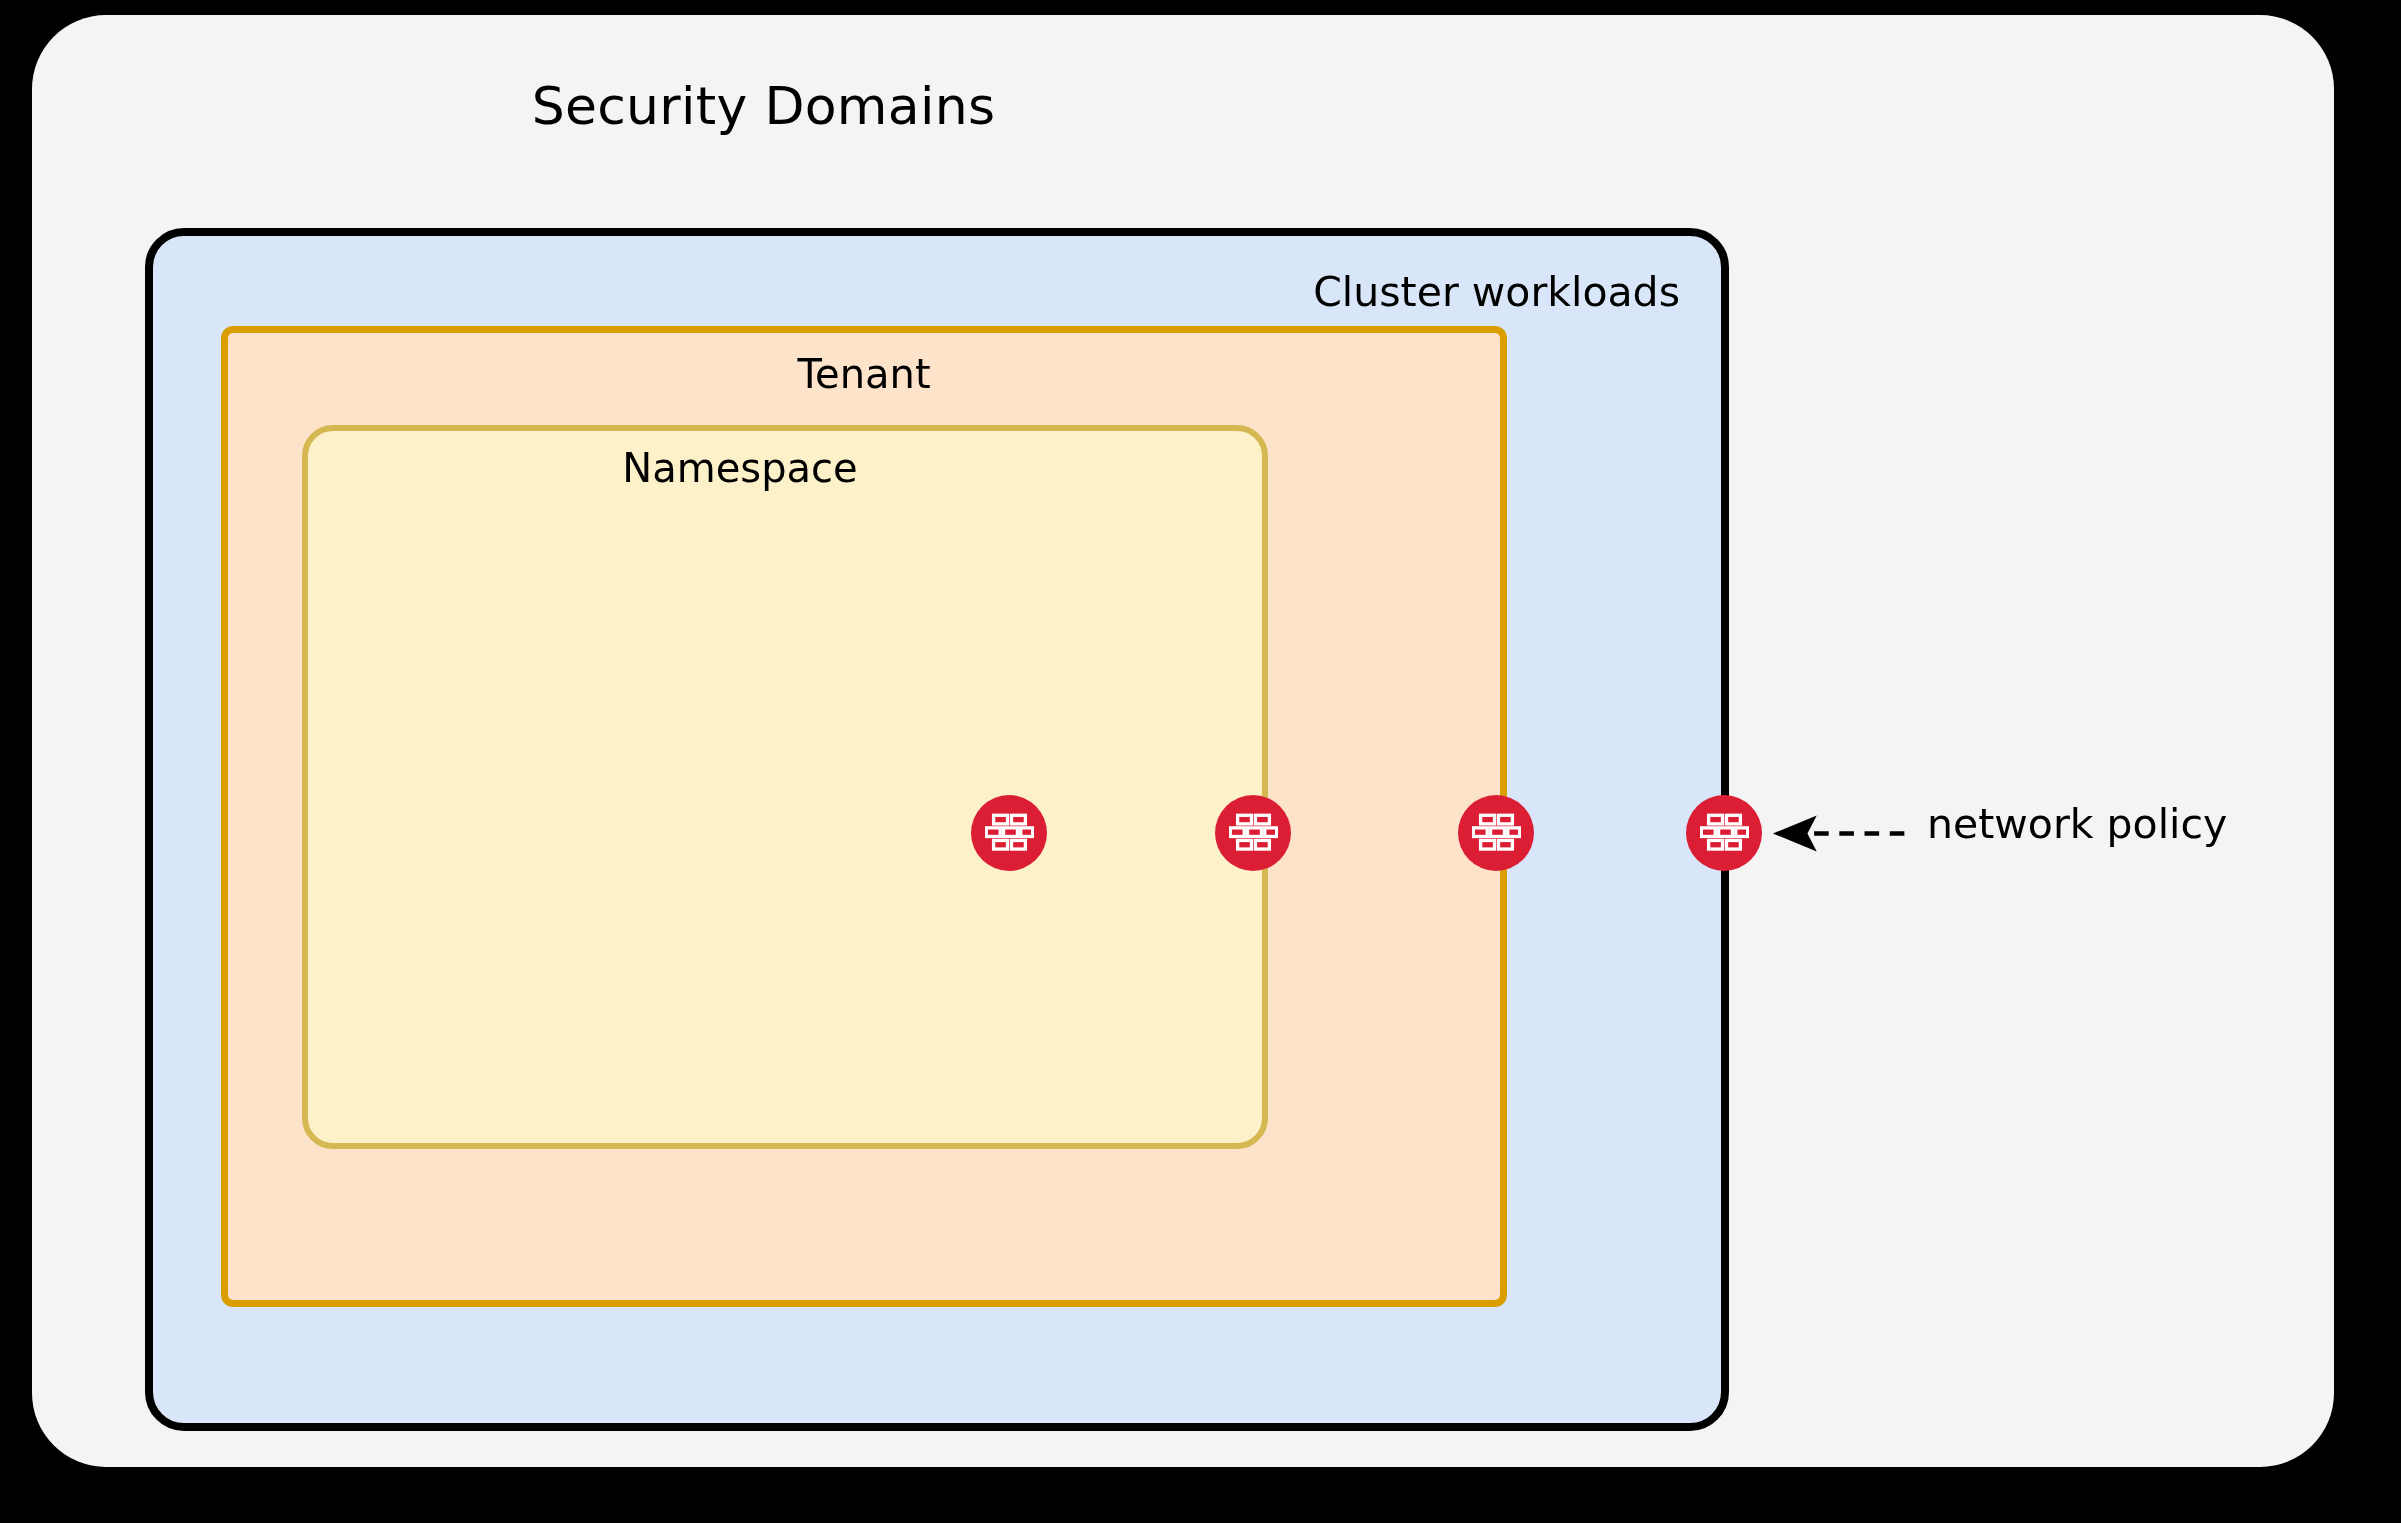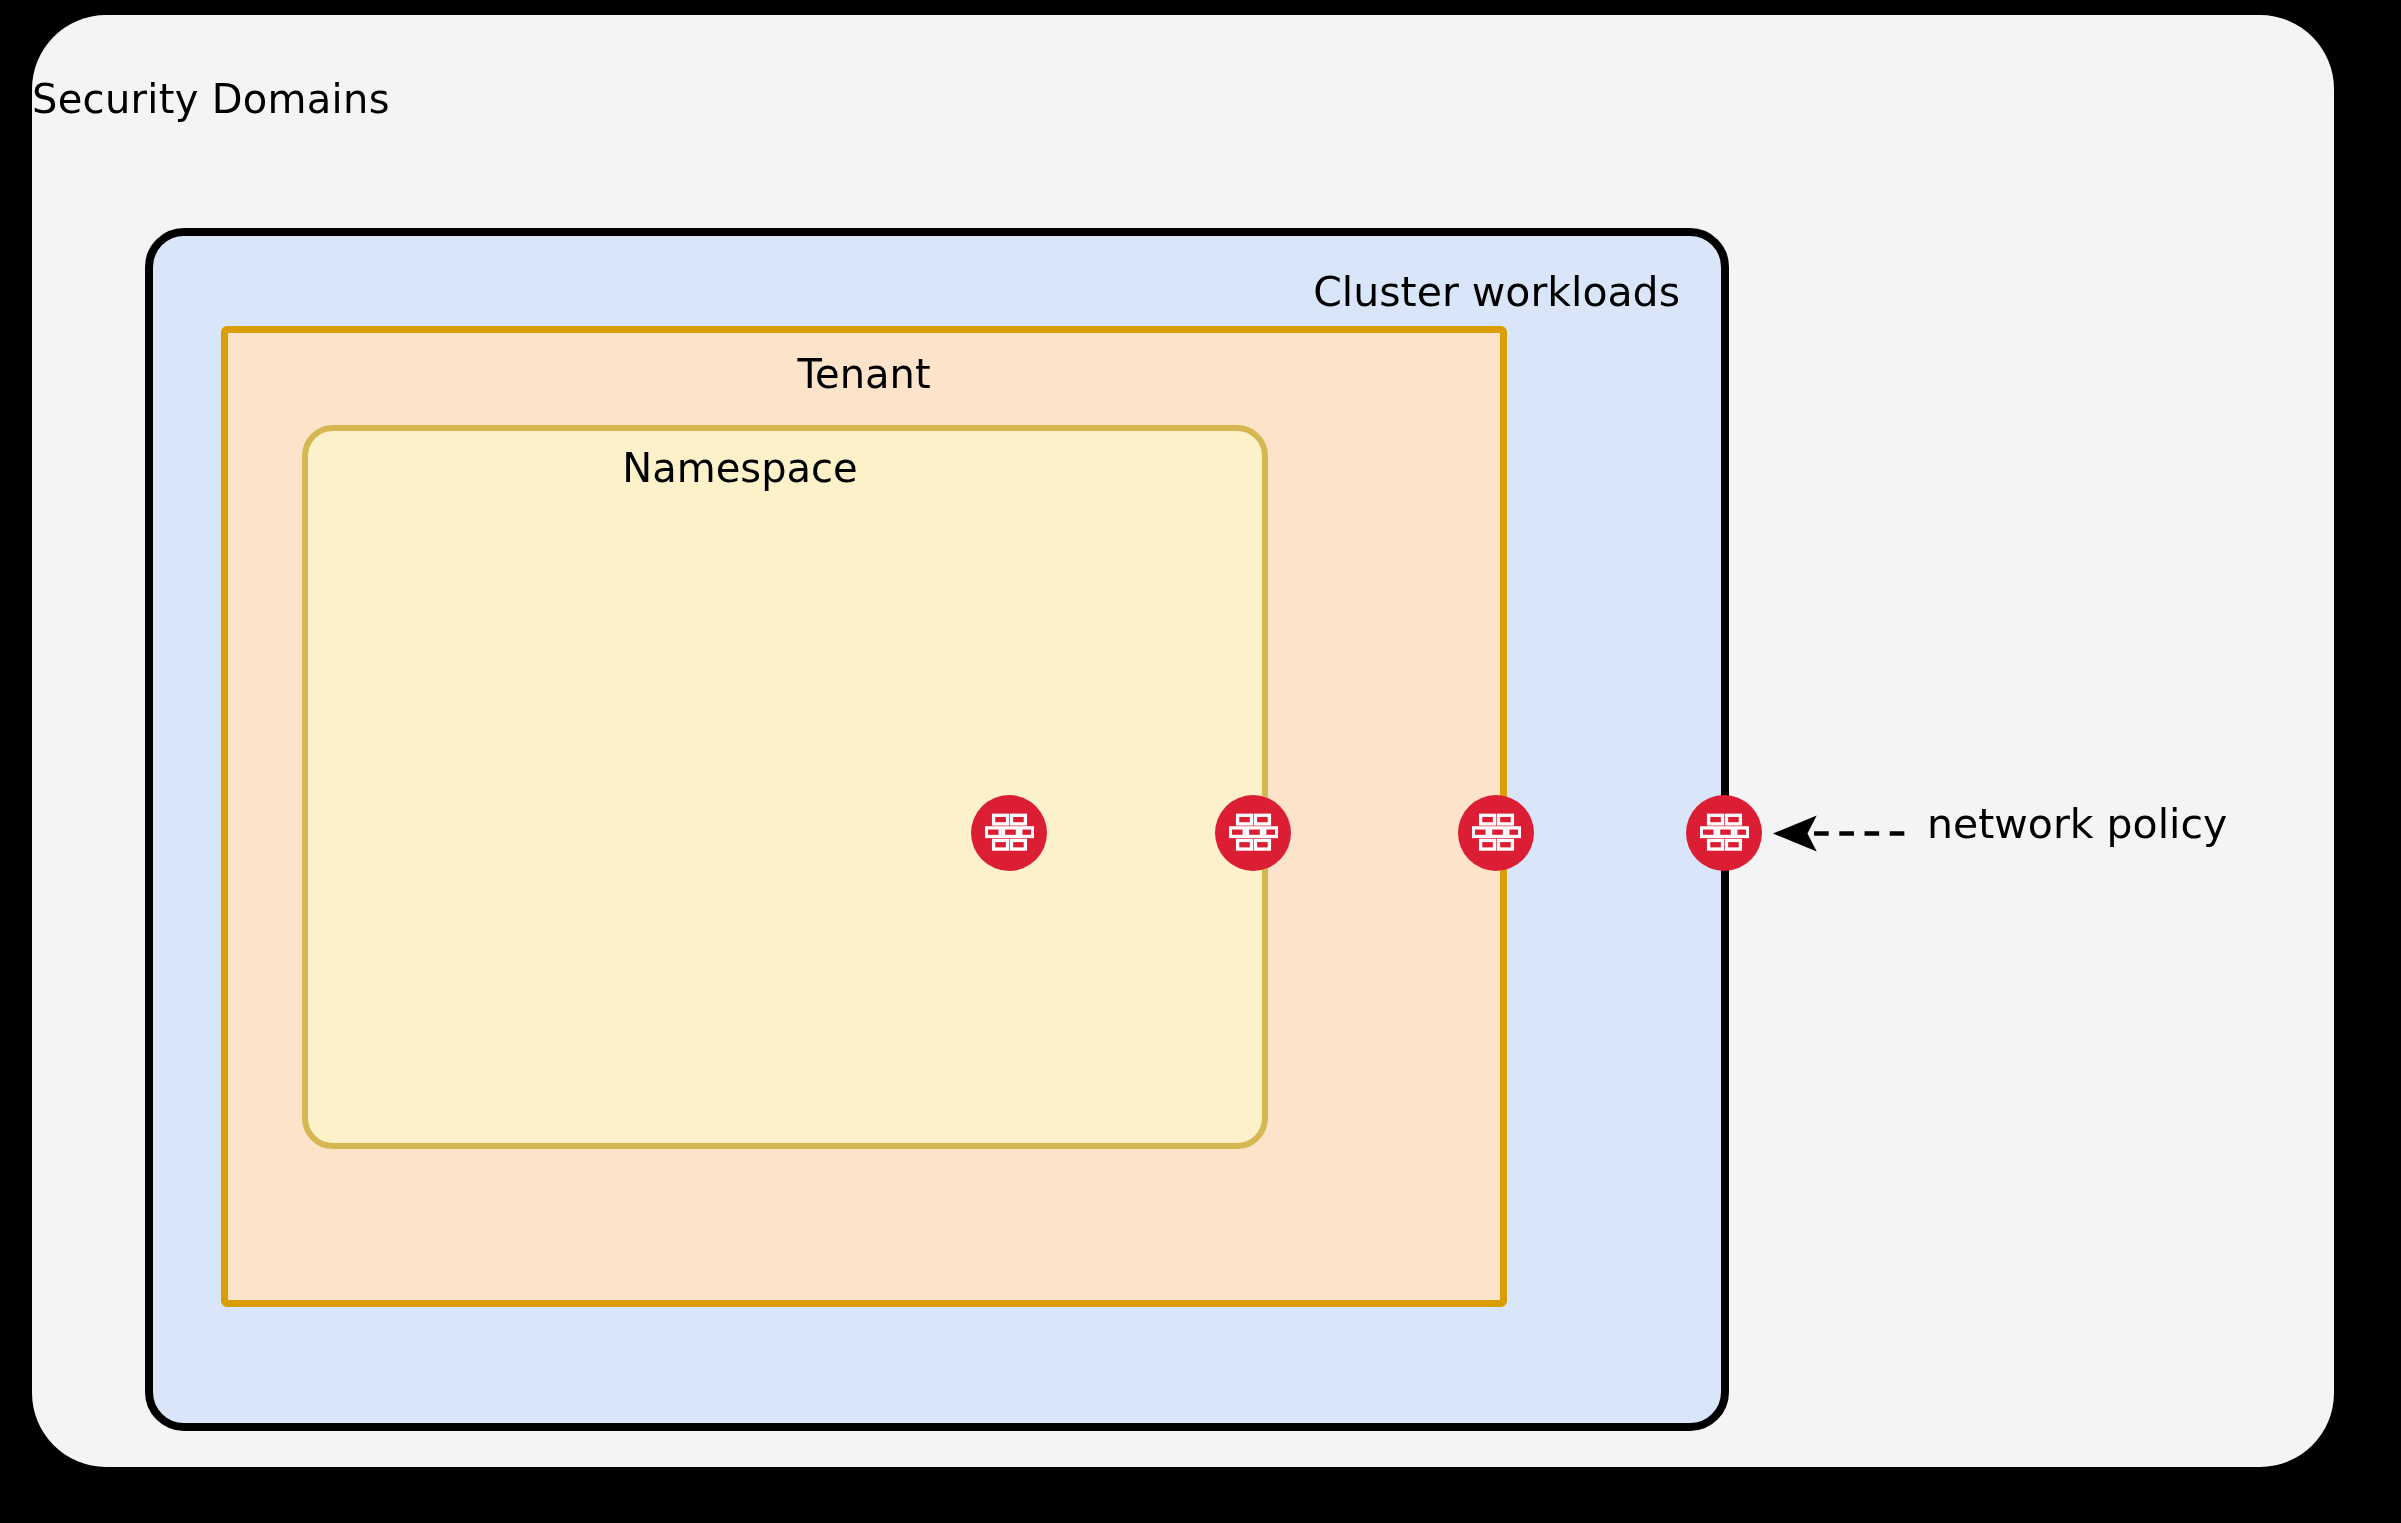--- a/index.html
+++ b/index.html
@@ -23,21 +23,22 @@
     left: 32px;  top: 14.6px;
     width: 2302px; height: 1452px;
     background: #F4F4F4;
     border-radius: 74px;
   }
 
   .title-security-domains {
     position: absolute;
     left: 0; top: 61px;
     width: 1463px;
-    font-size: 40px;
+    text-align: center;
+    font-size: 52px;
     color: #000000;
     letter-spacing: 0.3px;
   }
 
   
   .box-cluster {
     position: absolute;
     left: 113px;  top: 213px;
     width: 1584px; height: 1203px;
     background: #D9E6F9;
@@ -62,21 +63,21 @@
     letter-spacing: -0.3px;
   }
 
   
   .box-tenant {
     position: absolute;
     left: 68px; top: 90px;
     width: 1286px; height: 981px;
     background: #FCE3C9;
     border: 7.3px solid #DB9E02;
-    border-radius: 6px;
+    border-radius: 12px;
   }
   .label-tenant {
     position: absolute;
     left: 0; top: 18.6px;
     width: 100%;
     text-align: center;
     font-size: 40px;
     color: #000000;
   }
 

